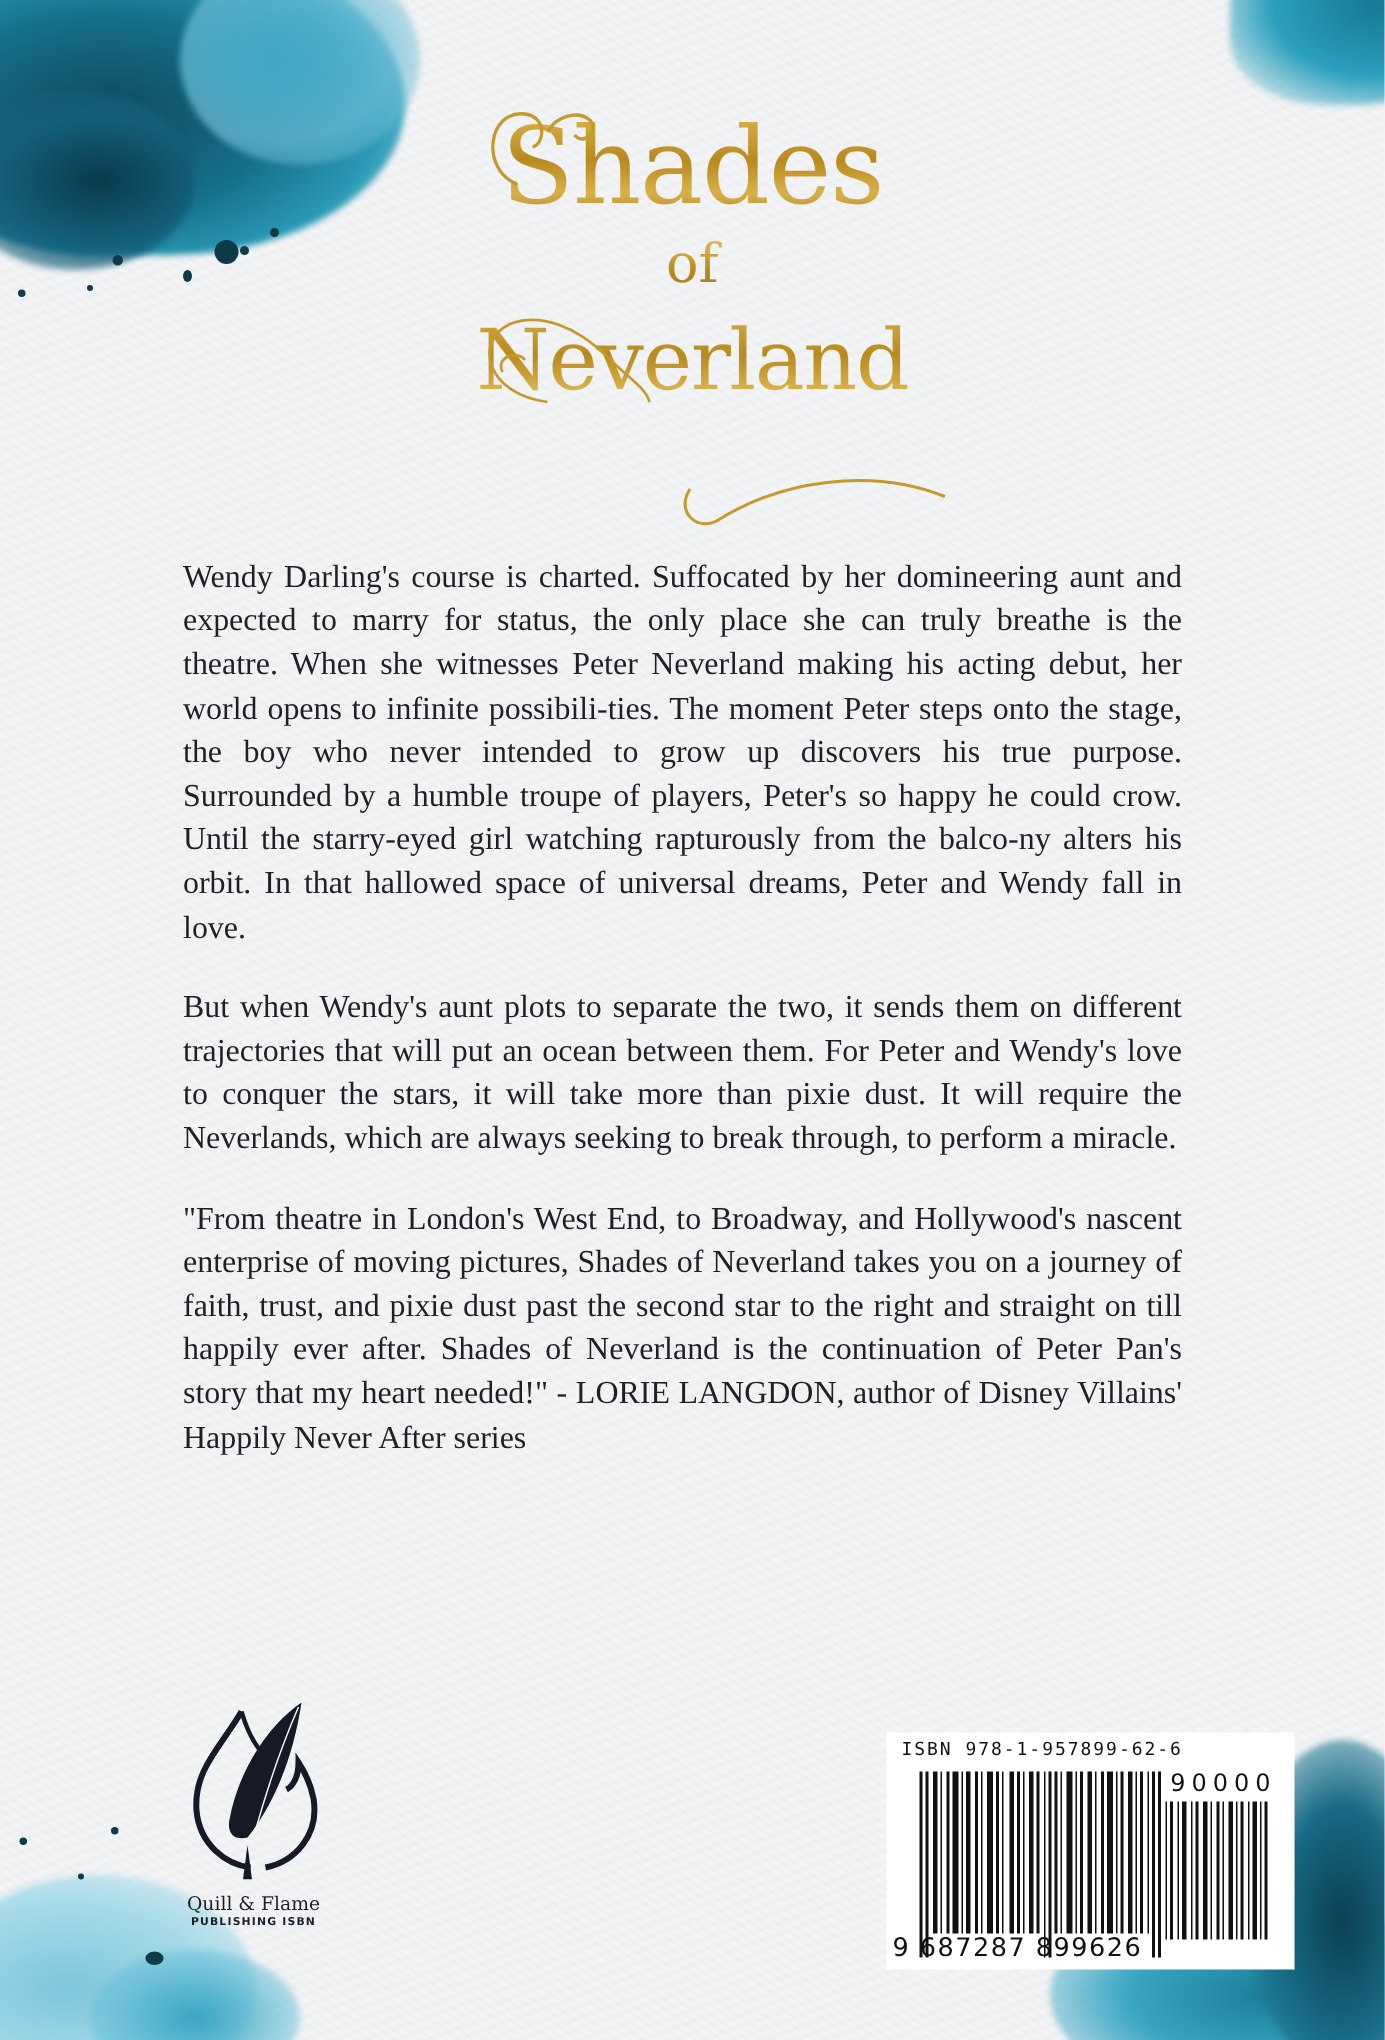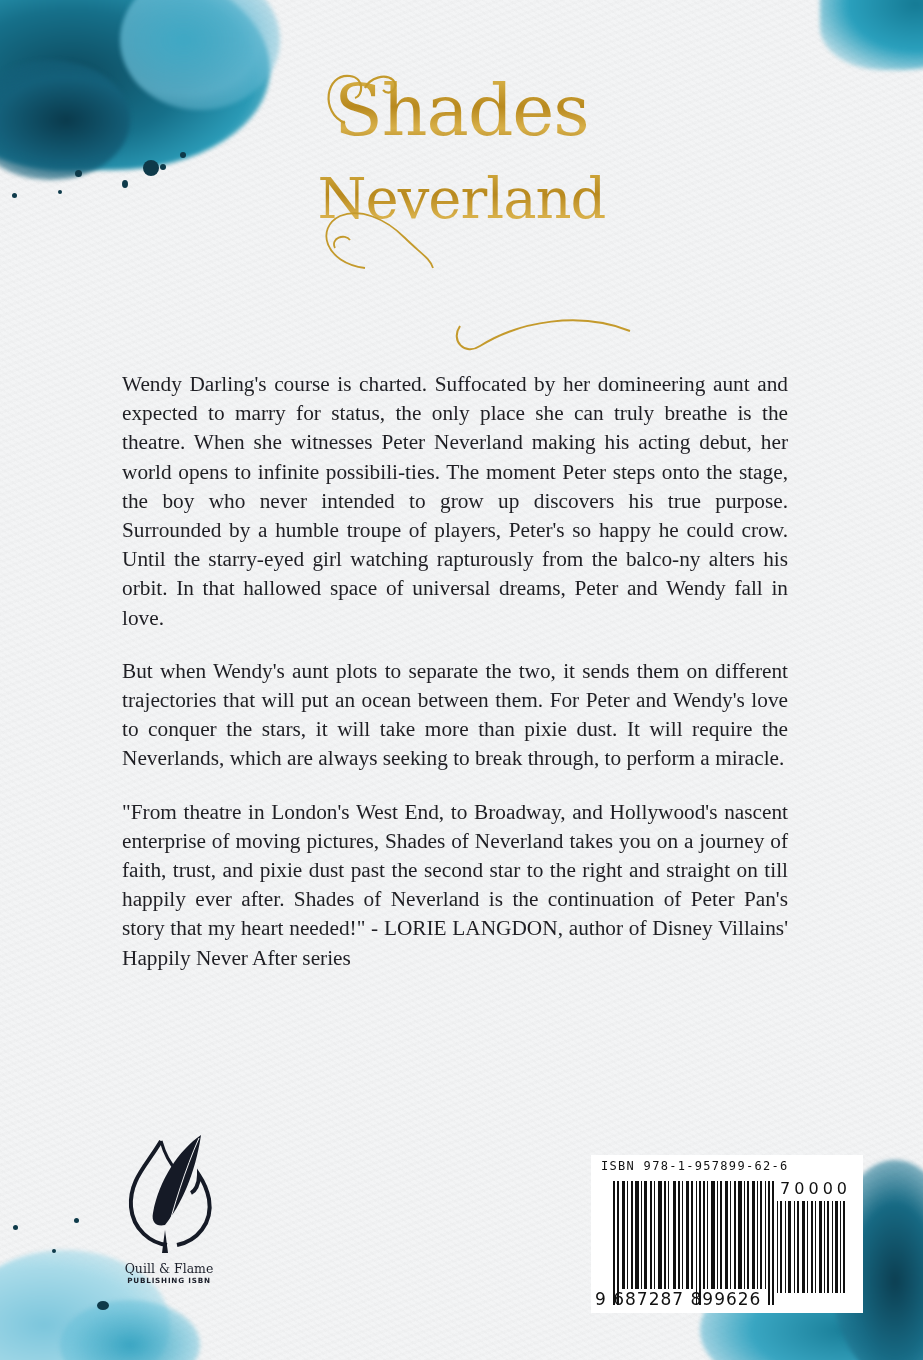--- a/index.html
+++ b/index.html
@@ -114,20 +114,21 @@
 <div class="splash br2"></div>
 
 <div class="title-block">
   <svg class="swash" style="left:305px;top:0px;" width="100" height="60" viewBox="0 0 100 60">
     <path d="M40 55 C 15 45, 20 5, 45 8 C 60 10, 58 28, 50 30 M60 20 C 65 10, 80 5, 88 12 C 95 18, 85 30, 78 22" fill="none" stroke="#c49a2c" stroke-width="2.2"></path>
   </svg>
   <div class="title-line1">Shades</div>
   <svg class="swash" style="left:305px;top:140px;" width="130" height="70" viewBox="0 0 130 70">
     <path d="M60 60 C 20 55, 10 20, 35 8 C 55 0, 80 10, 100 30 C 115 45, 125 50, 128 60 M30 40 C 25 30, 40 25, 45 32" fill="none" stroke="#c49a2c" stroke-width="1.8"></path>
   </svg>
+  <div class="title-of">of</div>
   <div class="title-line2">Neverland</div>
   <svg class="swash" style="left:440px;top:248px;" width="200" height="60" viewBox="0 0 200 60">
     <path d="M20 10 C 10 25, 25 40, 40 30 C 80 5, 140 -5, 190 15" fill="none" stroke="#c49a2c" stroke-width="2"></path>
   </svg>
 </div>
 
 <div class="blurb">
   <p>Wendy Darling's course is charted. Suffocated by her domineering aunt and expected to marry for status, the only place she can truly breathe is the theatre. When she witnesses Peter Neverland making his acting debut, her world opens to infinite possibili-ties. The moment Peter steps onto the stage, the boy who never intended to grow up discovers his true purpose. Surrounded by a humble troupe of players, Peter's so happy he could crow. Until the starry-eyed girl watching rapturously from the balco-ny alters his orbit. In that hallowed space of universal dreams, Peter and Wendy fall in love.</p>
   <p>But when Wendy's aunt plots to separate the two, it sends them on different trajectories that will put an ocean between them. For Peter and Wendy's love to conquer the stars, it will take more than pixie dust. It will require the Neverlands, which are always seeking to break through, to perform a miracle.</p>
   <p>"From theatre in London's West End, to Broadway, and Hollywood's nascent enterprise of moving pictures, Shades of Neverland takes you on a journey of faith, trust, and pixie dust past the second star to the right and straight on till happily ever after. Shades of Neverland is the continuation of Peter Pan's story that my heart needed!" - LORIE LANGDON, author of Disney Villains' Happily Never After series</p>
@@ -141,21 +142,21 @@
     <path d="M82 0 C 60 15, 40 45, 34 78 C 32 88, 38 92, 46 90 C 62 70, 76 40, 82 0 Z" fill="#151a26"></path>
     <path d="M80 3 C 66 35, 55 70, 46 105" fill="none" stroke="#f3f4f5" stroke-width="1"></path>
     <path d="M46 95 L 49 118 L 43 118 Z" fill="#151a26"></path>
   </svg>
   <div class="logo-name">Quill &amp; Flame</div>
   <div class="logo-sub">PUBLISHING ISBN</div>
 </div>
 
 <div class="barcode-box">
   <div class="isbn-text">ISBN 978-1-957899-62-6</div>
-  <div class="price-text">70000</div>
+  <div class="price-text">90000</div>
 
   <div class="bars" style="left:22px;top:26px;height:124px;gap:0;">
     <span style="width:2px;margin-right:2px;"></span>
       <span style="width:2px;margin-right:3px;"></span>
     <span style="width:3px;margin-right:2px;height:108px;"></span>
       <span style="width:1px;margin-right:3px;height:108px;"></span>
     <span style="width:2px;margin-right:2px;height:108px;"></span>
       <span style="width:4px;margin-right:2px;height:108px;"></span>
     <span style="width:1px;margin-right:2px;height:108px;"></span>
       <span style="width:3px;margin-right:3px;height:108px;"></span>

